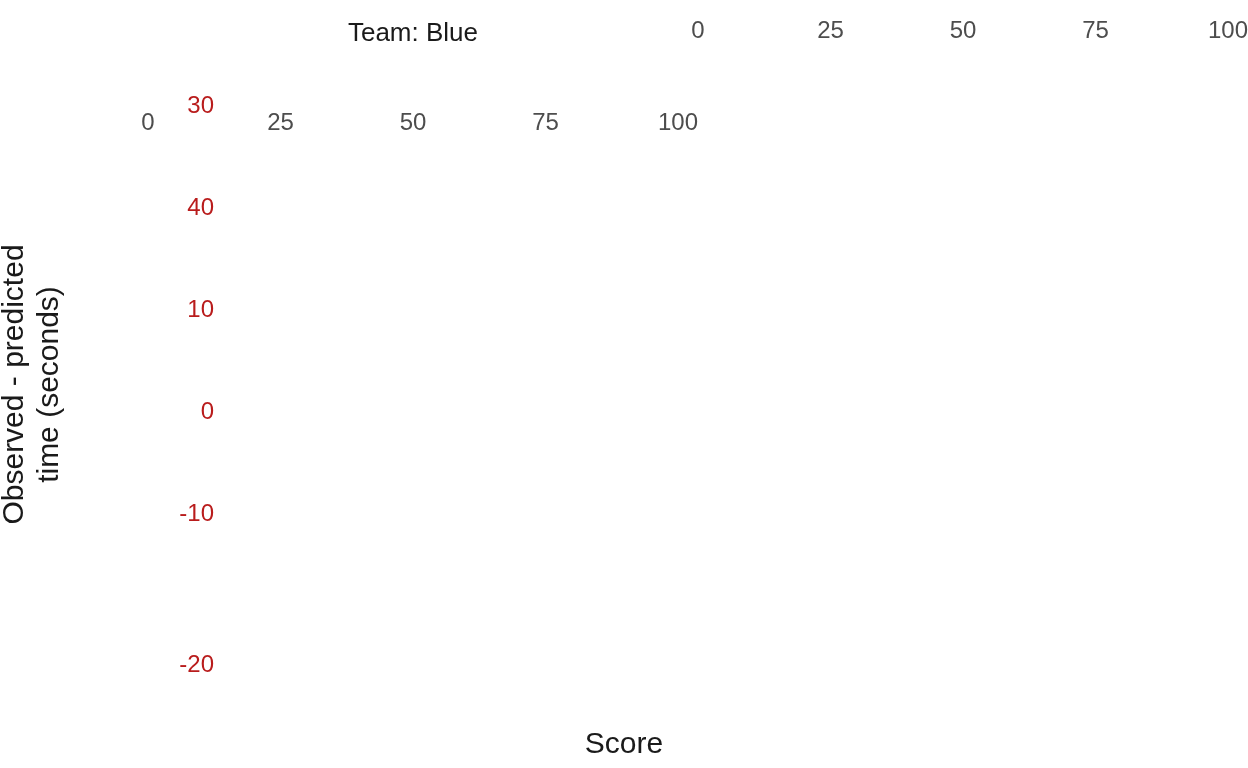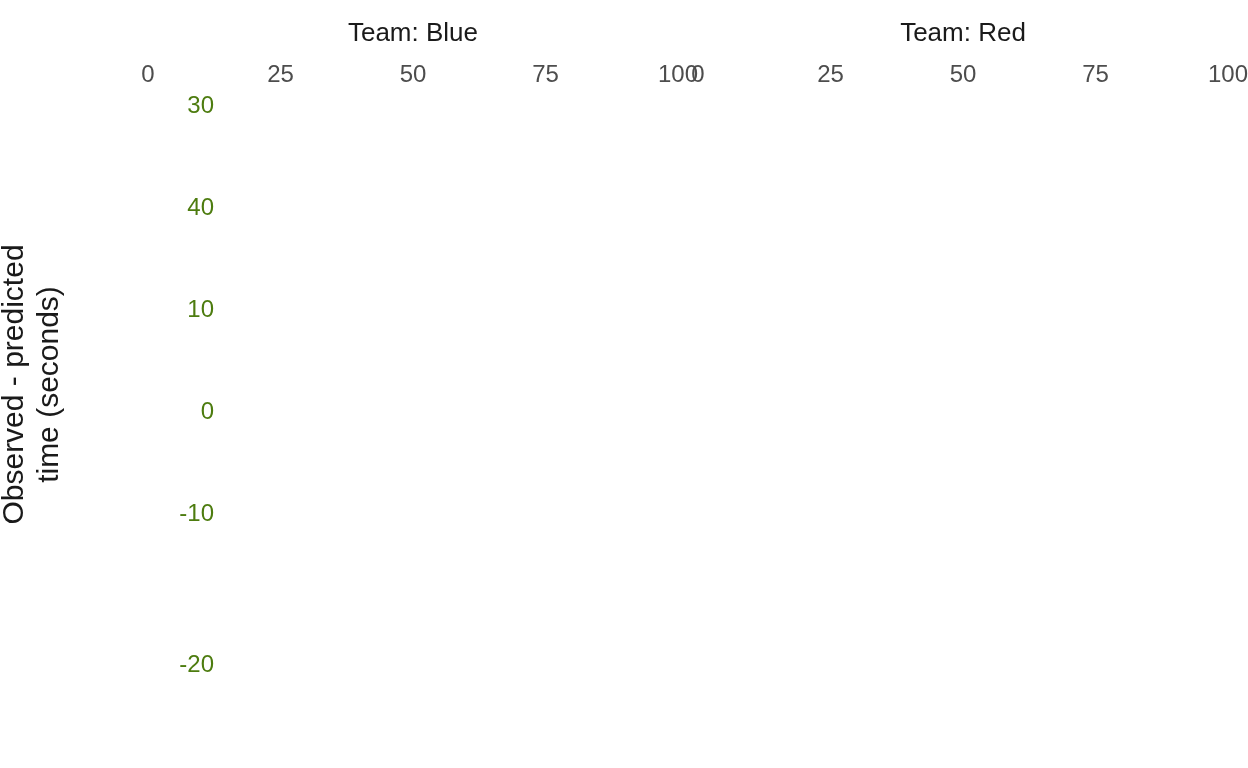--- a/index.html
+++ b/index.html
@@ -52,20 +52,21 @@
     top: 10px;
     right: 20px;
     bottom: 90px;
     display: flex;
     gap: 20px;
   }
   .panel {
     flex: 1 1 0;
     display: flex;
     flex-direction: column;
+    gap: 48px;
   }
   .facet-title {
     height: 44px;
     line-height: 44px;
     text-align: center;
     font-size: 26px;
     color: #1a1a1a;
   }
   .plot-and-xticks {
     flex: 1 1 auto;
@@ -101,21 +102,21 @@
     top: 54px;
     bottom: 42px;
     width: 66px;
     pointer-events: none;
   }
   .ytick {
     position: absolute;
     right: 0;
     transform: translateY(-50%);
     font-size: 24px;
-    color: #4d7c0f;
+    color: #b91c1c;
     text-align: right;
   }
   .panel-wrap {
     position: relative;
     flex: 1 1 0;
   }
   .grid line {
     stroke: #ebebeb;
     stroke-width: 2;
   }
@@ -137,20 +138,21 @@
 
 <div class="figure">
 
   <div class="ylabel">
     <span>
       <span>Observed - predicted</span><br>
       <span>time (seconds)</span>
     </span>
   </div>
 
+  <div class="xlabel">Score</div>
 
   <div class="panels">
 
     <div class="panel-wrap">
       <div class="yticks" id="yticks-0">
           <span class="ytick" style="top: 96.4286%; margin-top: 48px;">-20</span>
           <span class="ytick" style="top: 78.5714%;">-10</span>
           <span class="ytick" style="top: 60.7143%;">0</span>
           <span class="ytick" style="top: 42.8571%;">10</span>
           <span class="ytick" style="top: 25%;">40</span>
@@ -184,21 +186,20 @@
               <span class="xtick" style="left: 50%;">50</span>
               <span class="xtick" style="left: 75%;">75</span>
               <span class="xtick" style="left: 100%;">100</span>
             </div>
         </div>
       </div>
     </div>
 
     <div class="panel-wrap">
       <div class="panel">
-        <div class="facet-title">Team: Red</div>
         <div class="plot-and-xticks">
           <div class="plot">
             <svg id="svg-1" preserveAspectRatio="none" viewBox="0 0 1000 1000">
                 <g class="grid">
                   <line x1="0" x2="0" y1="0" y2="1000"></line>
                   <line x1="250" x2="250" y1="0" y2="1000"></line>
                   <line x1="500" x2="500" y1="0" y2="1000"></line>
                   <line x1="750" x2="750" y1="0" y2="1000"></line>
                   <line x1="1000" x2="1000" y1="0" y2="1000"></line>
                   <line y1="964.2857142857143" y2="964.2857142857143" x1="0" x2="1000"></line>

